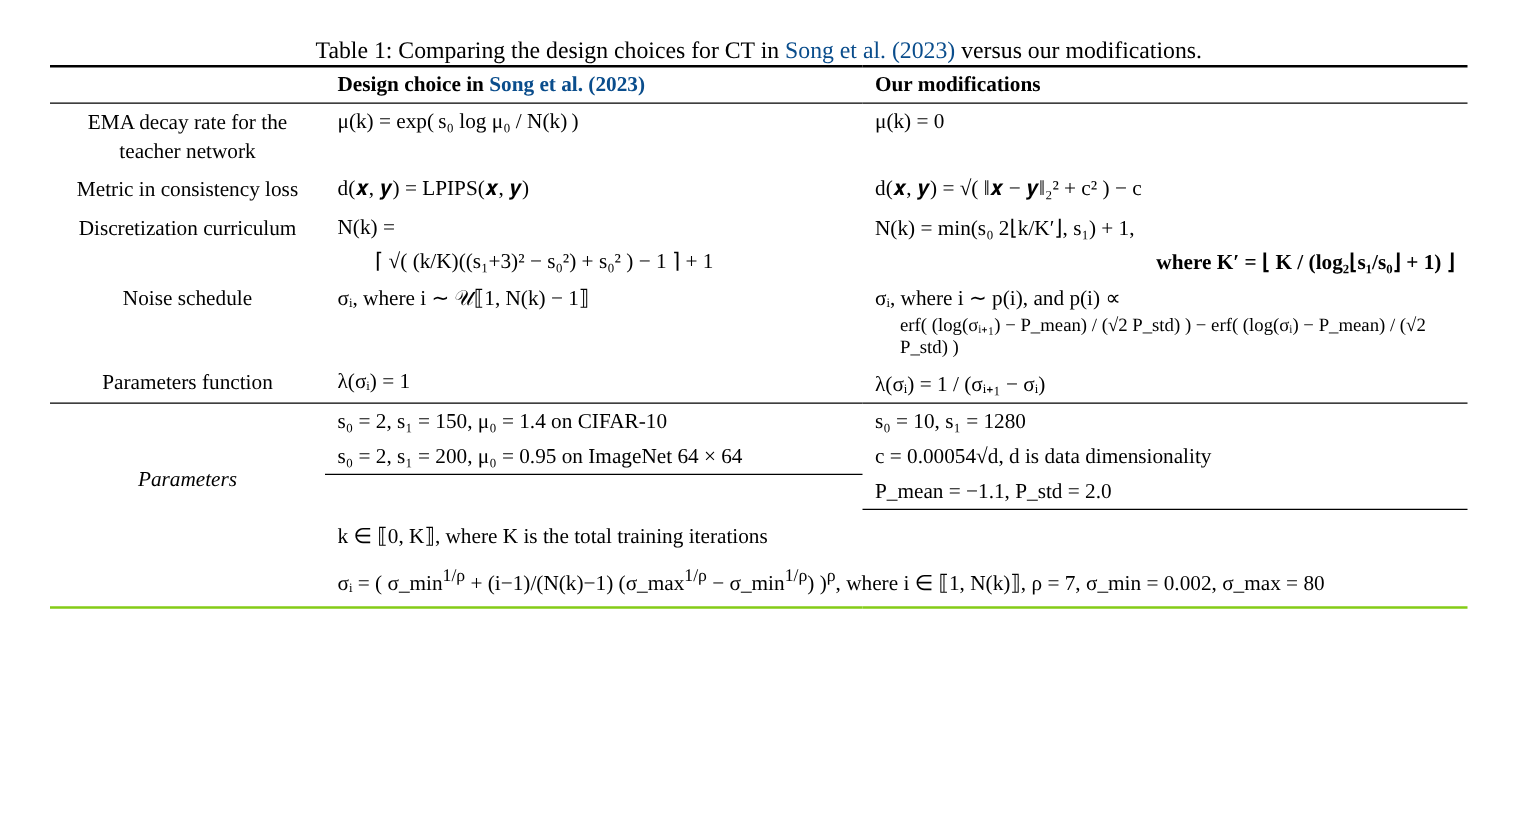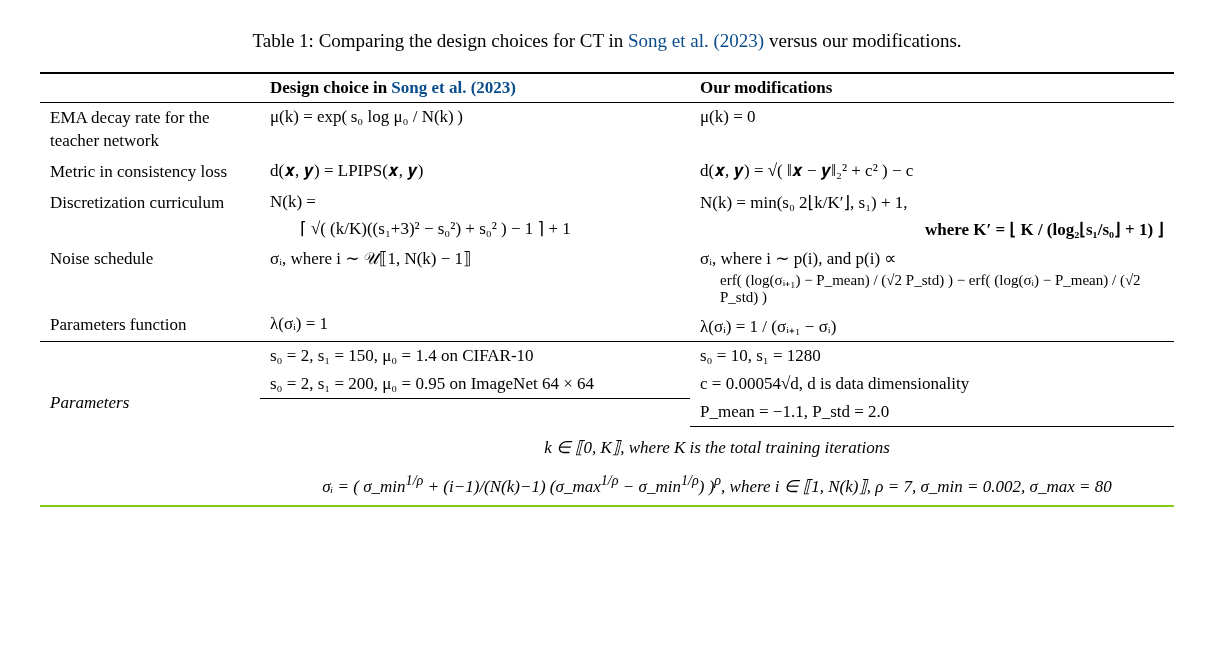--- a/index.html
+++ b/index.html
@@ -15,38 +15,37 @@
       font-size: 19px;
     }
     .caption a {
       color: #0a4d8c;
       text-decoration: none;
     }
     table {
       border-collapse: collapse;
       width: 100%;
       font-size: 17px;
-      margin-top: 20px;
     }
     td, th {
       vertical-align: top;
       padding: 4px 10px;
       text-align: left;
     }
     th {
       font-weight: bold;
     }
     .topbar { border-top: 2px solid #000; }
     .midbot { border-bottom: 1px solid #000; }
     .botbar { border-bottom: 2px solid #84cc16; }
     .cite { color: #0a4d8c; }
-    .col1 { width: 200px; line-height: 1.35; }
+    .col1 { width: 200px; line-height: 1.35; text-align: center; }
     .col2 { width: 410px; }
     .col3 { width: auto; }
-    .center-span { text-align: center; padding-top: 10px; font-style: italic; }
+    .center-span { padding-top: 10px; }
   </style>
 </head>
 <body>
 
 <div class="caption">
   <span>Table 1: Comparing the design choices for CT in </span><a href="#" class="cite">Song et al. (2023)</a><span> versus our modifications.</span>
 </div>
 
 <table>
   <tbody>

